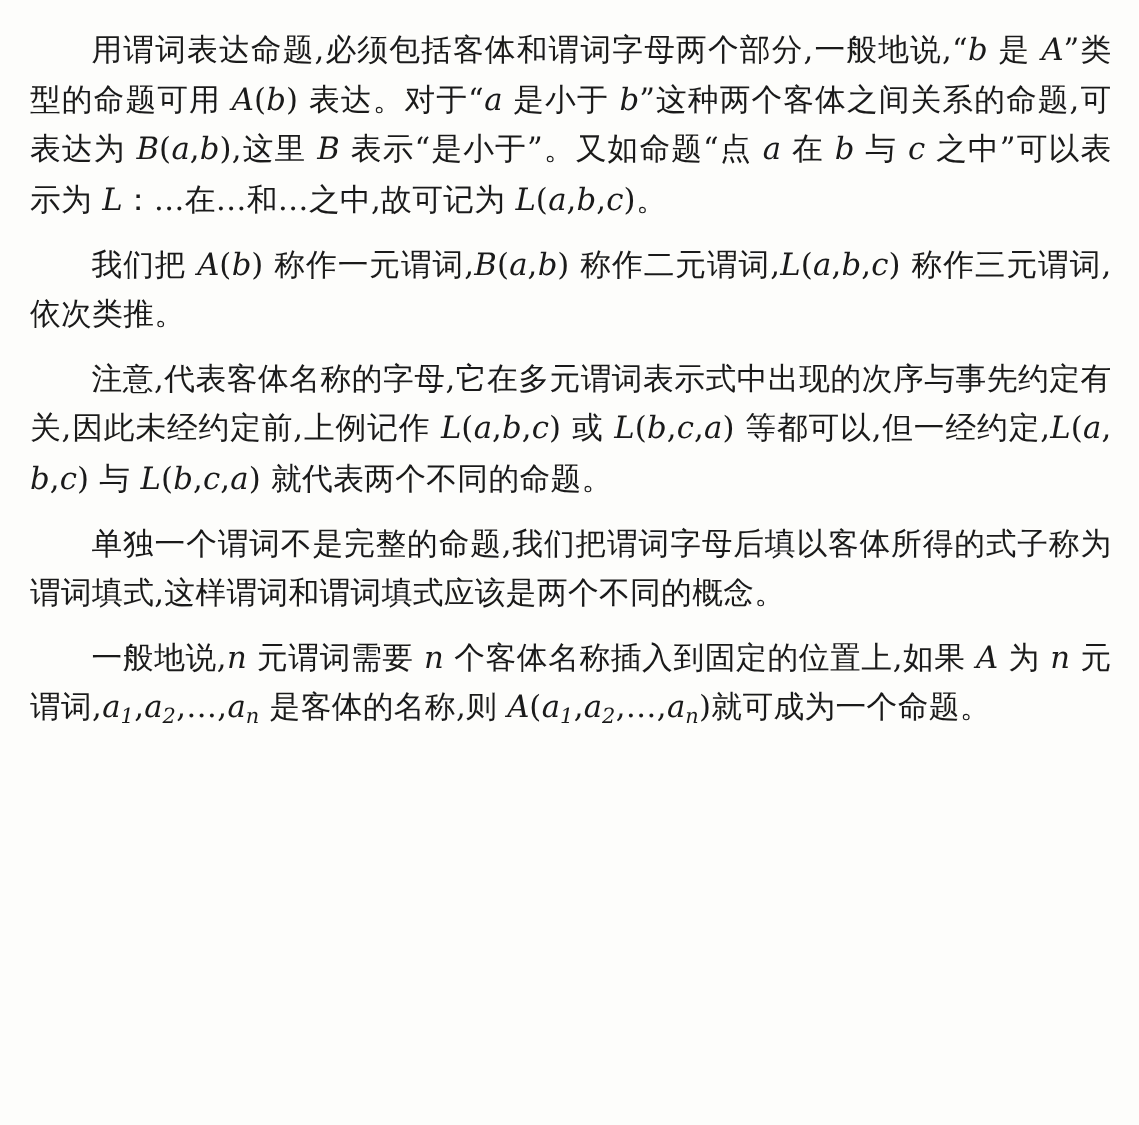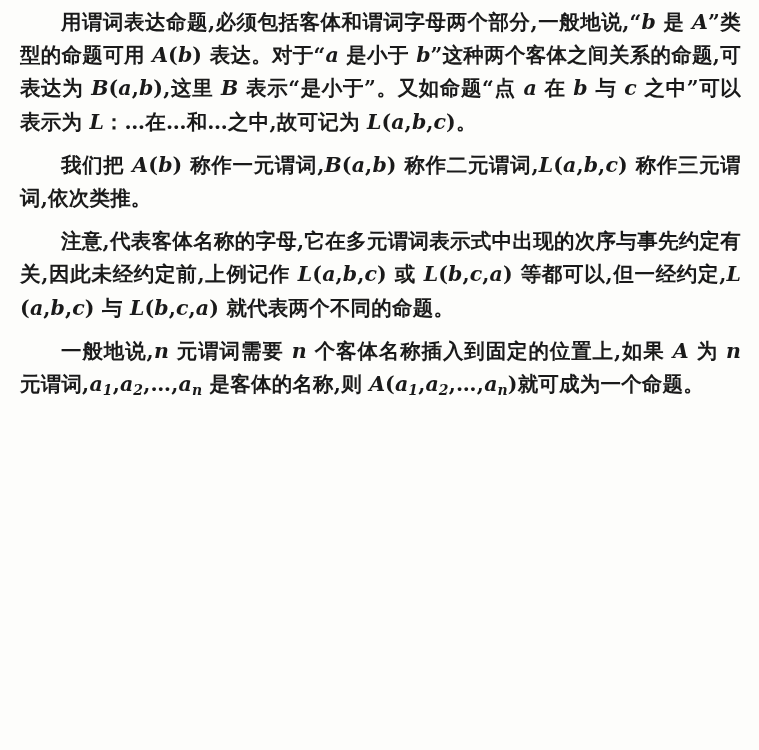--- a/index.html
+++ b/index.html
@@ -11,23 +11,22 @@
     width: 759px;
     height: 750px;
     overflow: hidden;
     font-family: "DejaVu Serif", "Liberation Serif", serif;
     color: #1a1a1a;
   }
   #page {
     width: 759px;
     height: 750px;
     box-sizing: border-box;
-    padding: 6px 18px 0 20px;
+    padding: 17px 18px 0 20px;
     background: #fdfdfb;
-    font-weight: bold;
   }
   .para {
     font-size: 20.5px;
     line-height: 1.62;
     text-align: justify;
     text-justify: inter-character;
     text-indent: 2em;
     margin: 0 0 10px 0;
     letter-spacing: 0.2px;
     word-break: break-all;
@@ -60,17 +59,18 @@
 <body>
 
 <div id="page">
 
   <p class="para">用谓词表达命题<span class="paren">,</span>必须包括客体和谓词字母两个部分<span class="paren">,</span>一般地说<span class="paren">,</span>“<span class="v">b</span> 是 <span class="v">A</span>”类型的命题可用 <span class="fn">A</span><span class="paren">(</span><span class="v">b</span><span class="paren">)</span> 表达。对于“<span class="v">a</span> 是小于 <span class="v">b</span>”这种两个客体之间关系的命题<span class="paren">,</span>可表达为 <span class="fn">B</span><span class="paren">(</span><span class="v">a</span><span class="paren">,</span><span class="v">b</span><span class="paren">)</span><span class="paren">,</span>这里 <span class="v">B</span> 表示“是小于”。又如命题“点 <span class="v">a</span> 在 <span class="v">b</span> 与 <span class="v">c</span> 之中”可以表示为 <span class="v">L</span>：…在…和…之中<span class="paren">,</span>故可记为 <span class="fn">L</span><span class="paren">(</span><span class="v">a</span><span class="paren">,</span><span class="v">b</span><span class="paren">,</span><span class="v">c</span><span class="paren">)</span>。</p>
 
   <p class="para">我们把 <span class="fn">A</span><span class="paren">(</span><span class="v">b</span><span class="paren">)</span> 称作一元谓词<span class="paren">,</span><span class="fn">B</span><span class="paren">(</span><span class="v">a</span><span class="paren">,</span><span class="v">b</span><span class="paren">)</span> 称作二元谓词<span class="paren">,</span><span class="fn">L</span><span class="paren">(</span><span class="v">a</span><span class="paren">,</span><span class="v">b</span><span class="paren">,</span><span class="v">c</span><span class="paren">)</span> 称作三元谓词<span class="paren">,</span>依次类推。</p>
 
   <p class="para">注意<span class="paren">,</span>代表客体名称的字母<span class="paren">,</span>它在多元谓词表示式中出现的次序与事先约定有关<span class="paren">,</span>因此未经约定前<span class="paren">,</span>上例记作 <span class="fn">L</span><span class="paren">(</span><span class="v">a</span><span class="paren">,</span><span class="v">b</span><span class="paren">,</span><span class="v">c</span><span class="paren">)</span> 或 <span class="fn">L</span><span class="paren">(</span><span class="v">b</span><span class="paren">,</span><span class="v">c</span><span class="paren">,</span><span class="v">a</span><span class="paren">)</span> 等都可以<span class="paren">,</span>但一经约定<span class="paren">,</span><span class="fn">L</span><span class="paren">(</span><span class="v">a</span><span class="paren">,</span><span class="v">b</span><span class="paren">,</span><span class="v">c</span><span class="paren">)</span> 与 <span class="fn">L</span><span class="paren">(</span><span class="v">b</span><span class="paren">,</span><span class="v">c</span><span class="paren">,</span><span class="v">a</span><span class="paren">)</span> 就代表两个不同的命题。</p>
 
+  <p class="para">单独一个谓词不是完整的命题<span class="paren">,</span>我们把谓词字母后填以客体所得的式子称为谓词填式<span class="paren">,</span>这样谓词和谓词填式应该是两个不同的概念。</p>
 
   <p class="para">一般地说<span class="paren">,</span><span class="v">n</span> 元谓词需要 <span class="v">n</span> 个客体名称插入到固定的位置上<span class="paren">,</span>如果 <span class="v">A</span> 为 <span class="v">n</span> 元谓词<span class="paren">,</span><span class="nowrap"><span class="v">a</span><sub>1</sub><span class="paren">,</span><span class="v">a</span><sub>2</sub><span class="paren">,</span>…<span class="paren">,</span><span class="v">a</span><sub>n</sub></span> 是客体的名称<span class="paren">,</span>则 <span class="fn">A</span><span class="paren">(</span><span class="v">a</span><sub>1</sub><span class="paren">,</span><span class="v">a</span><sub>2</sub><span class="paren">,</span>…<span class="paren">,</span><span class="v">a</span><sub>n</sub><span class="paren">)</span>就可成为一个命题。</p>
 
 
 </div>
 
 </body></html>

